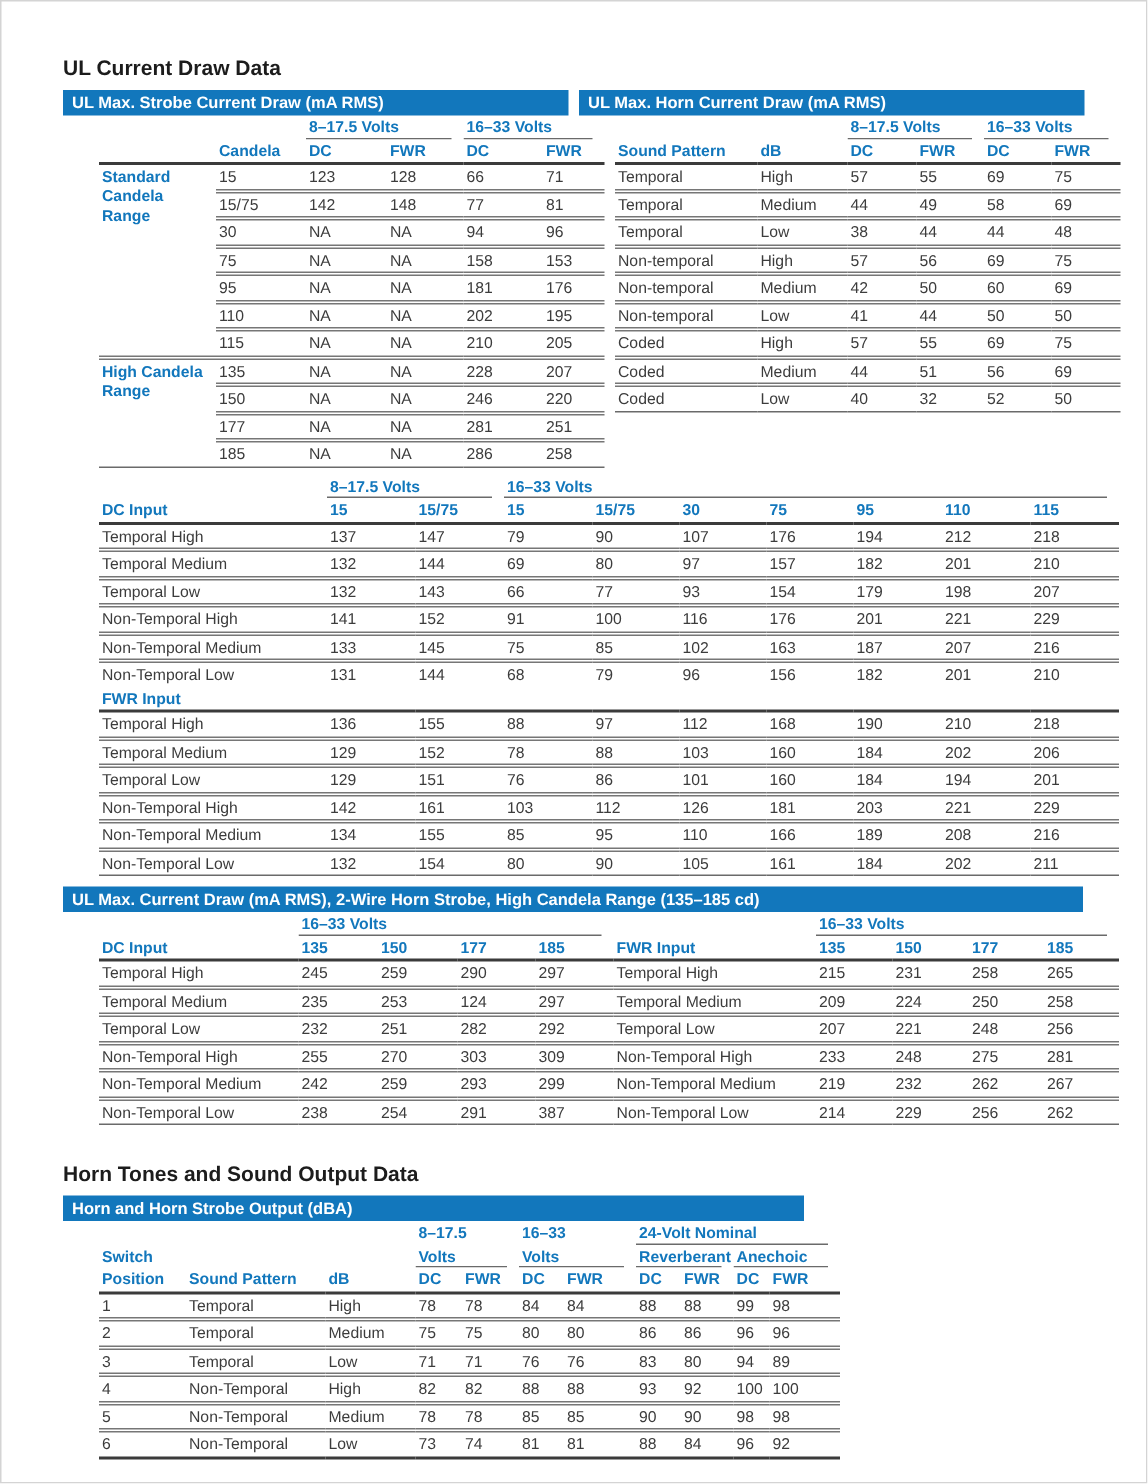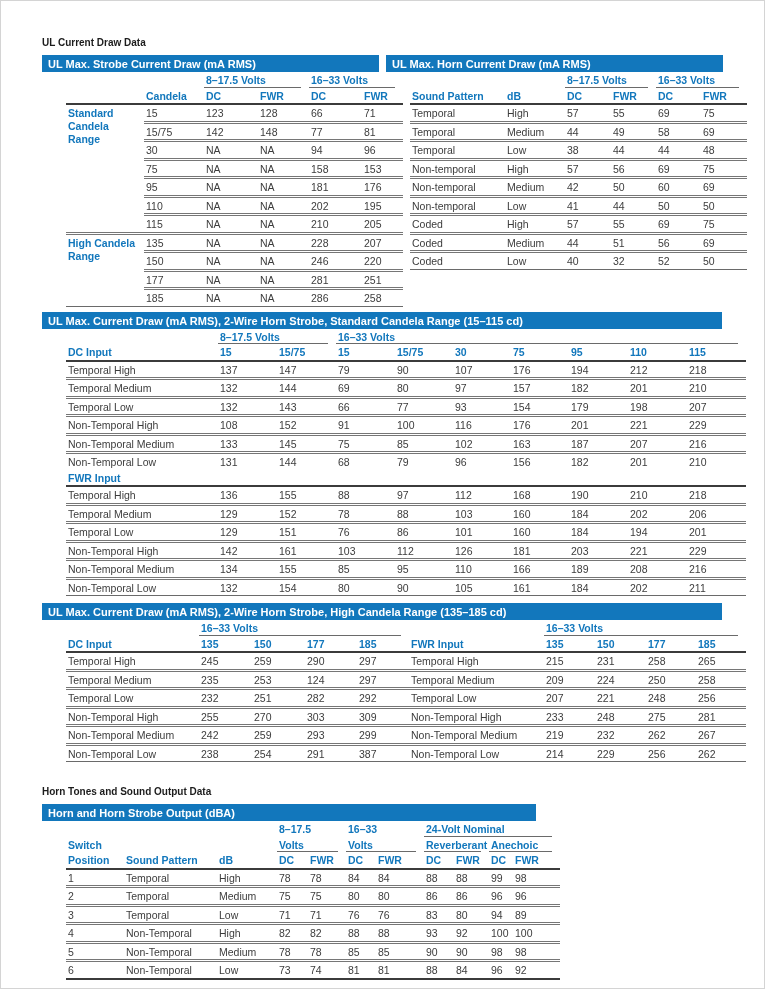--- a/index.html
+++ b/index.html
@@ -4,21 +4,21 @@
 <style>
   html,body { margin:0; padding:0; background:#ffffff; }
   .page {
     width:765px; height:989px; box-sizing:border-box;
     background:#fff; border:1px solid #d4d4d4;
     padding:36px 41px 0 41px;
     font-family:"Liberation Sans","DejaVu Sans",sans-serif;
     color:#3c3c3c; position:relative; overflow:hidden;
   }
   h1.sec {
-    font-size:10px; font-weight:bold; color:#1c1c1c;
+    font-size:14px; font-weight:bold; color:#1c1c1c;
     margin:0 0 7px 0; padding:0;
   }
   .bar {
     background:var(--accent); color:#fff;
     font-size:11px; font-weight:bold;
     padding:3px 6px 2px 6px; line-height:12px;
   }
   table { border-collapse:collapse; table-layout:fixed;margin-left:24px; }
   th, td {
     font-size:10.5px; font-weight:normal; text-align:left;
@@ -268,21 +268,20 @@
               <td>32</td>
               <td>52</td>
               <td>50</td>
             </tr>
           </tbody>
       </table>
     </div>
   </div>
 
   <div class="wrap mt5" style="width:680px">
-    <div class="bar">UL Max. Current Draw (mA RMS), 2-Wire Horn Strobe, Standard Candela Range (15–115 cd)</div>
     <table class="tbl" style="width:680px">
       <colgroup>
           <col style="width:152px">
           <col style="width:59px">
           <col style="width:59px">
           <col style="width:59px">
           <col style="width:58px">
           <col style="width:58px">
           <col style="width:58px">
           <col style="width:59px">
@@ -340,21 +339,21 @@
             <td>66</td>
             <td>77</td>
             <td>93</td>
             <td>154</td>
             <td>179</td>
             <td>198</td>
             <td>207</td>
           </tr>
           <tr>
             <td>Non-Temporal High</td>
-            <td>108</td>
+            <td>141</td>
             <td>152</td>
             <td>91</td>
             <td>100</td>
             <td>116</td>
             <td>176</td>
             <td>201</td>
             <td>221</td>
             <td>229</td>
           </tr>
           <tr>

